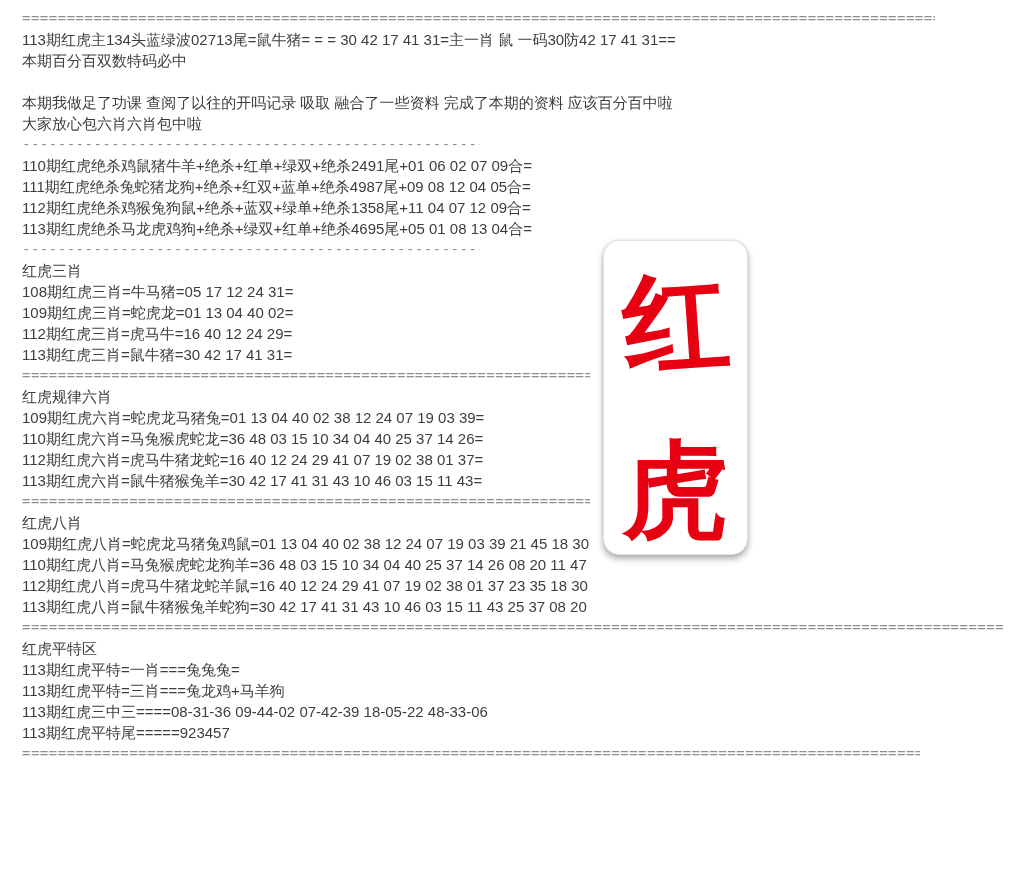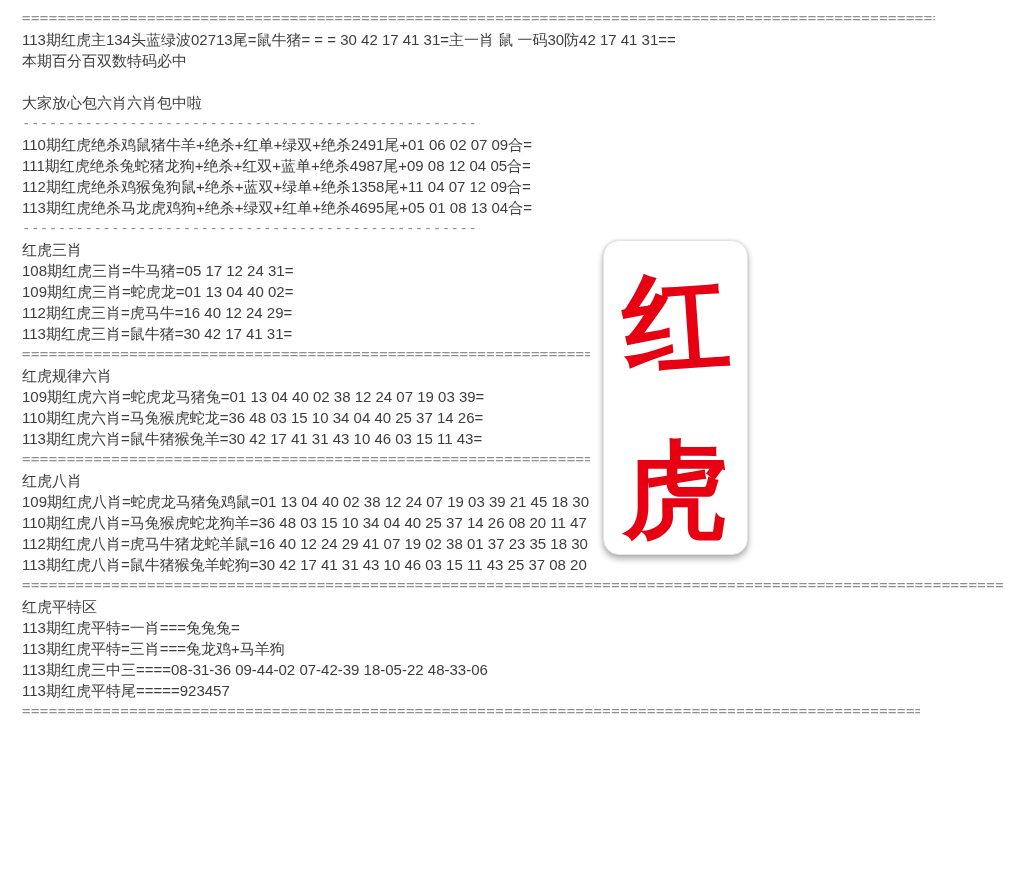--- a/index.html
+++ b/index.html
@@ -69,40 +69,42 @@
 </head>
 <body>
 
 <div class="doc">
 
   <div class="ln sep sep-top">==============================================================================================================</div>
 
   <div class="ln">113期红虎主134头蓝绿波02713尾=鼠牛猪= = = 30 42 17 41 31=主一肖 鼠 一码30防42 17 41 31==</div>
   <div class="ln">本期百分百双数特码必中</div>
   <div class="blank"></div>
+  <div class="ln">本期我做足了功课 查阅了以往的开吗记录 吸取 融合了一些资料 完成了本期的资料 应该百分百中啦</div>
   <div class="ln">大家放心包六肖六肖包中啦</div>
 
   <div class="ln sep sep-dash">----------------------------------------------------------------------------------------------------------------------------------------------------------------</div>
   <div class="ln">110期红虎绝杀鸡鼠猪牛羊+绝杀+红单+绿双+绝杀2491尾+01 06 02 07 09合=</div>
   <div class="ln">111期红虎绝杀兔蛇猪龙狗+绝杀+红双+蓝单+绝杀4987尾+09 08 12 04 05合=</div>
   <div class="ln">112期红虎绝杀鸡猴兔狗鼠+绝杀+蓝双+绿单+绝杀1358尾+11 04 07 12 09合=</div>
   <div class="ln">113期红虎绝杀马龙虎鸡狗+绝杀+绿双+红单+绝杀4695尾+05 01 08 13 04合=</div>
   <div class="ln sep sep-dash">----------------------------------------------------------------------------------------------------------------------------------------------------------------</div>
 
   <div class="ln">红虎三肖</div>
   <div class="ln">108期红虎三肖=牛马猪=05 17 12 24 31=</div>
   <div class="ln">109期红虎三肖=蛇虎龙=01 13 04 40 02=</div>
   <div class="ln">112期红虎三肖=虎马牛=16 40 12 24 29=</div>
   <div class="ln">113期红虎三肖=鼠牛猪=30 42 17 41 31=</div>
 
   <div class="ln sep sep-mid">==============================================================================================================</div>
 
   <div class="ln">红虎规律六肖</div>
   <div class="ln">109期红虎六肖=蛇虎龙马猪兔=01 13 04 40 02 38 12 24 07 19 03 39=</div>
   <div class="ln">110期红虎六肖=马兔猴虎蛇龙=36 48 03 15 10 34 04 40 25 37 14 26=</div>
+  <div class="ln">112期红虎六肖=虎马牛猪龙蛇=16 40 12 24 29 41 07 19 02 38 01 37=</div>
   <div class="ln">113期红虎六肖=鼠牛猪猴兔羊=30 42 17 41 31 43 10 46 03 15 11 43=</div>
 
   <div class="ln sep sep-mid">==============================================================================================================</div>
 
   <div class="ln">红虎八肖</div>
   <div class="ln">109期红虎八肖=蛇虎龙马猪兔鸡鼠=01 13 04 40 02 38 12 24 07 19 03 39 21 45 18 30</div>
   <div class="ln">110期红虎八肖=马兔猴虎蛇龙狗羊=36 48 03 15 10 34 04 40 25 37 14 26 08 20 11 47</div>
   <div class="ln">112期红虎八肖=虎马牛猪龙蛇羊鼠=16 40 12 24 29 41 07 19 02 38 01 37 23 35 18 30</div>
   <div class="ln">113期红虎八肖=鼠牛猪猴兔羊蛇狗=30 42 17 41 31 43 10 46 03 15 11 43 25 37 08 20</div>
 

